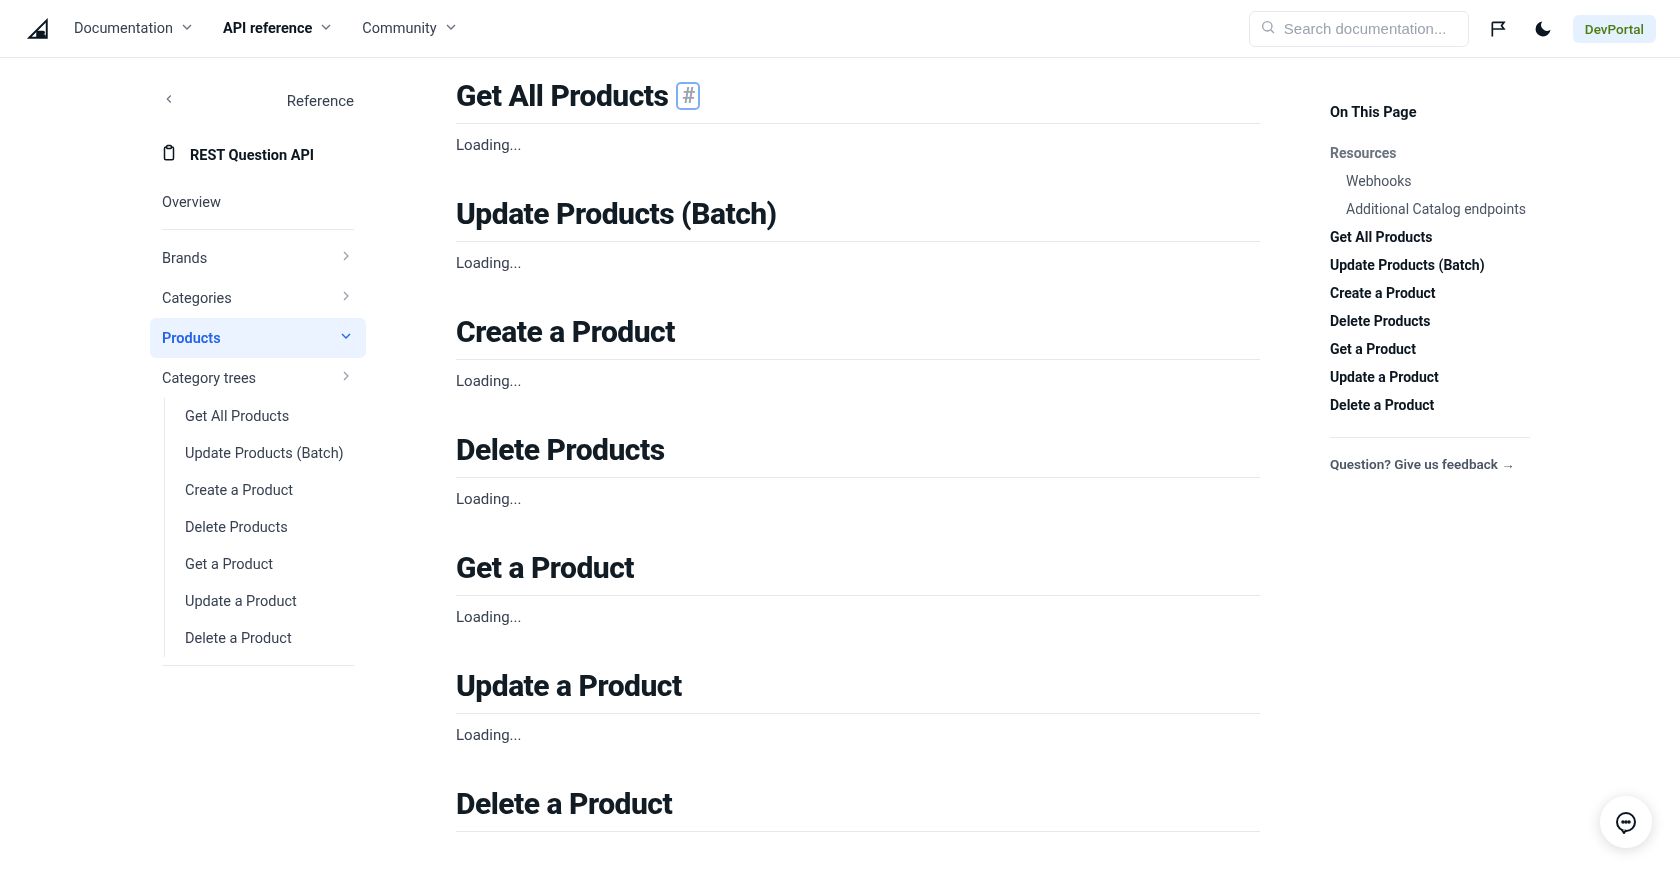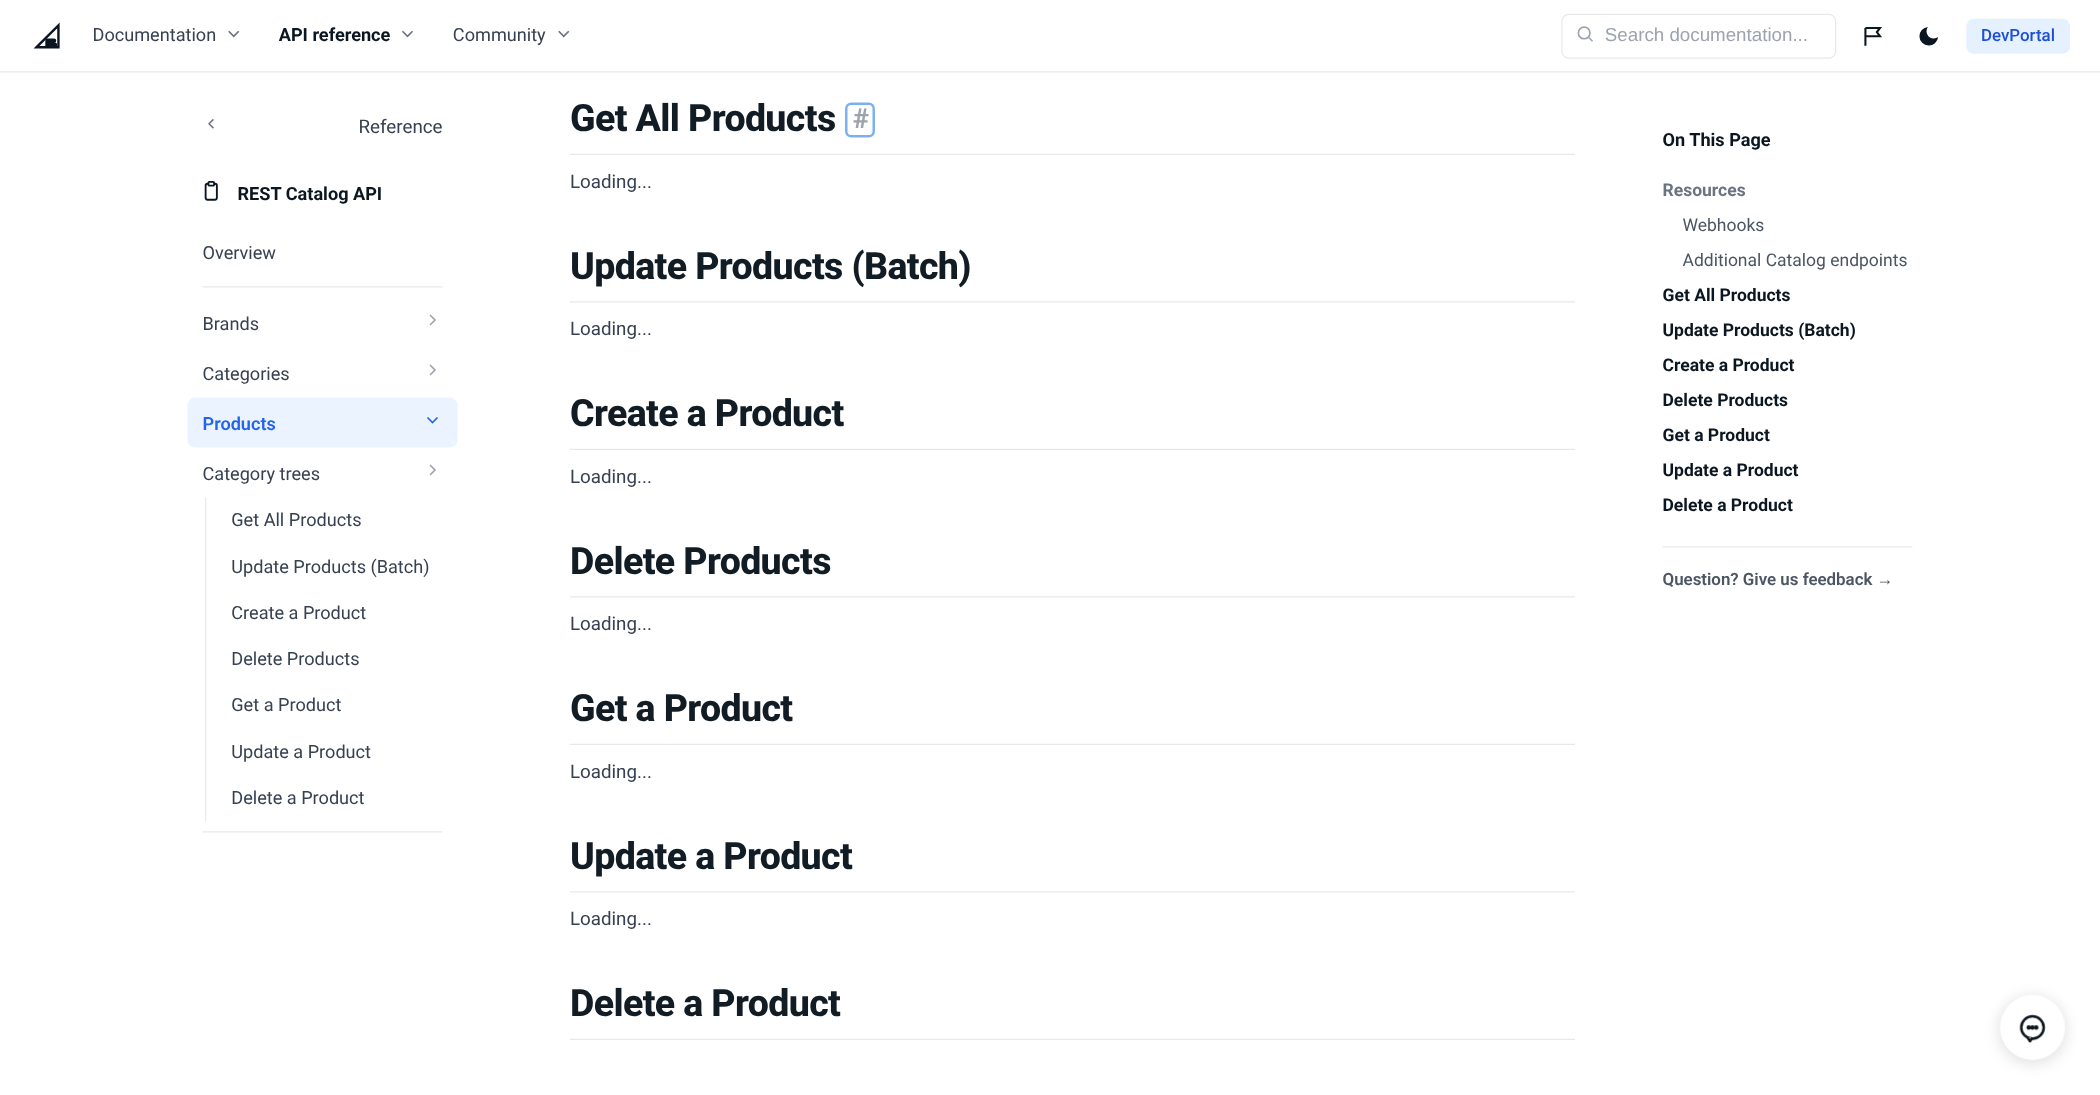--- a/index.html
+++ b/index.html
@@ -12,31 +12,31 @@
     .nav-item { display:flex; align-items:center; gap:6px; font-size:14.5px; color:#374151; cursor:pointer; }
     .nav-item.active { font-weight:700; color:#0b1620; }
     .nav-chevron svg { width:16px; height:16px; stroke:#6b7280; }
     .header-right { margin-left:auto; display:flex; align-items:center; gap:16px; }
     .search-box { display:flex; align-items:center; width:220px; height:36px; border:1px solid #e6e9ec; border-radius:6px; padding:0 10px; background:#fff; }
     .search-box svg { width:16px; height:16px; stroke:#9ca3af; margin-right:8px; flex:none; }
     .search-box input { border:none; outline:none; width:100%; font-size:15px; color:#374151; background:transparent; }
     .search-box input::placeholder { color:#9ca3af; }
     .icon-btn { display:flex; align-items:center; justify-content:center; width:28px; height:28px; cursor:pointer; }
     .icon-btn svg { width:20px; height:20px; }
-    .devportal { background:#e6f1ff; color:#1d4ed8; font-size:13.5px; font-weight:500; padding:6px 12px; border-radius:6px; cursor:pointer; }
+    .devportal { background:#e6f1ff; color:#4d7c0f; font-size:13.5px; font-weight:500; padding:6px 12px; border-radius:6px; cursor:pointer; }
 
     
     .container { display:flex; max-width:1400px; margin:0 auto; }
     .sidebar { width:236px; padding:24px 10px 24px 10px; position:relative; }
     .back-link { display:flex; align-items:center; gap:12px; padding:10px 12px; color:#374151; font-size:15px; cursor:pointer; margin-bottom:24px;justify-content:space-between; }
     .back-link svg { width:14px; height:14px; stroke:#6b7280; }
     .api-title-row { display:flex; align-items:center; gap:12px; padding:0 10px; margin-bottom:18px; }
     .api-title-row svg { width:18px; height:18px; }
     .api-title-row span { font-weight:700; font-size:14.5px; }
-    .side-item { display:flex; align-items:flex-end; justify-content:space-between; padding:10px 12px; font-size:14.5px; color:#374151; cursor:pointer; border-radius:6px; }
+    .side-item { display:flex; align-items:center; justify-content:space-between; padding:10px 12px; font-size:14.5px; color:#374151; cursor:pointer; border-radius:6px; }
     .side-item.active { background:#eaf3ff; color:#2563eb; font-weight:600; }
     .side-item .chev svg { width:16px; height:16px; stroke:#9ca3af; }
     .side-item.active .chev svg { stroke:#2563eb; }
     .side-divider { height:1px; background:#e6e9ec; margin:8px 12px; }
     .sub-list { margin-left:14px; border-left:1px solid #e6e9ec; padding-left:8px; }
     .sub-item { padding:10px 12px; font-size:14.5px; color:#374151; cursor:pointer; border-radius:6px; }
 
     .main { flex:1; padding:20px 40px 80px 80px; min-width:0; }
     .section { margin-bottom:42px; }
     .section h2 { font-size:30px; font-weight:800; letter-spacing:-0.5px; color:#121c25; display:flex; align-items:center; gap:4px; padding-bottom:10px; border-bottom:1px solid #e6e9ec; }
@@ -115,21 +115,21 @@
       <span><svg viewBox="0 0 24 24" fill="none" stroke-width="2">
             <polyline points="15 18 9 12 15 6"></polyline>
           </svg></span>
       <span>Reference</span>
     </div>
     <div class="api-title-row">
       <span><svg viewBox="0 0 24 24" fill="none" stroke="#0b1620" stroke-width="2">
             <rect x="6" y="4" width="12" height="17" rx="2"></rect>
             <rect x="9" y="2" width="6" height="4" rx="1" fill="#fff"></rect>
           </svg></span>
-      <span>REST Catalog API</span>
+      <span>REST Question API</span>
     </div>
     <div class="side-item">
       <span>Overview</span>
     </div>
     <div class="side-divider"></div>
 
     <div class="side-item">
       <span>Brands</span>
       <span class="chev"><svg viewBox="0 0 24 24" fill="none" stroke-width="2">
             <polyline points="9 18 15 12 9 6"></polyline>

